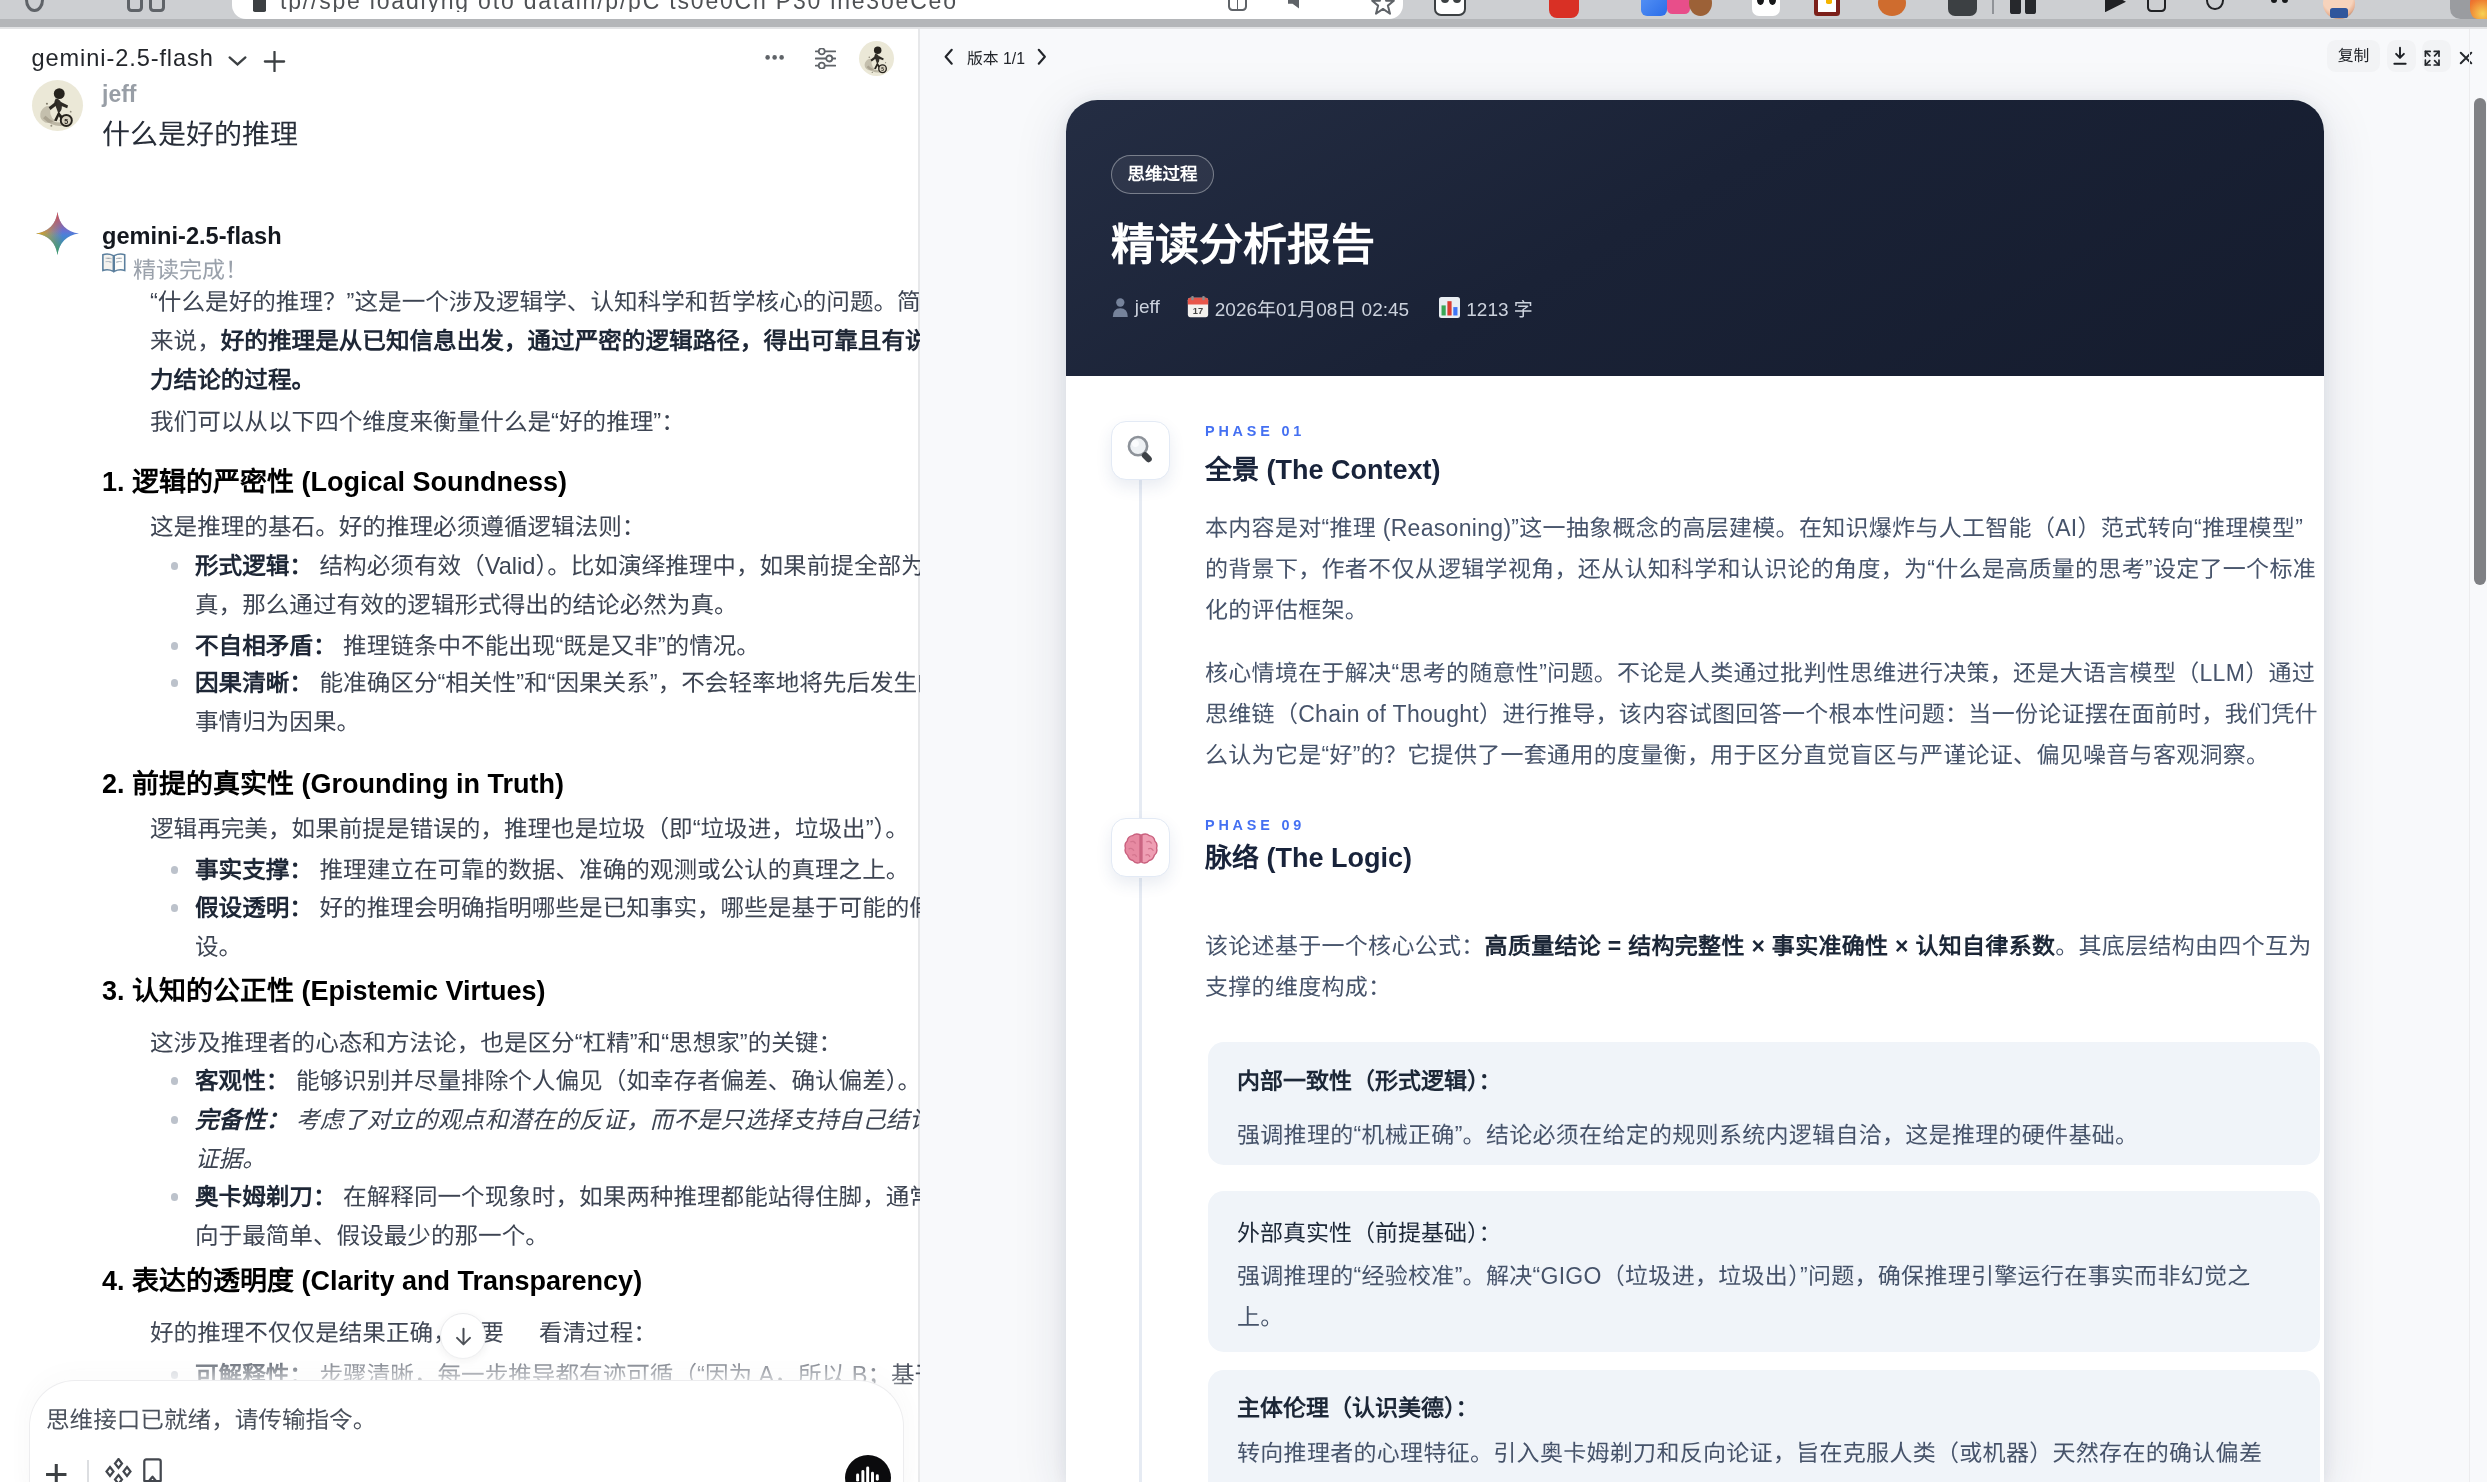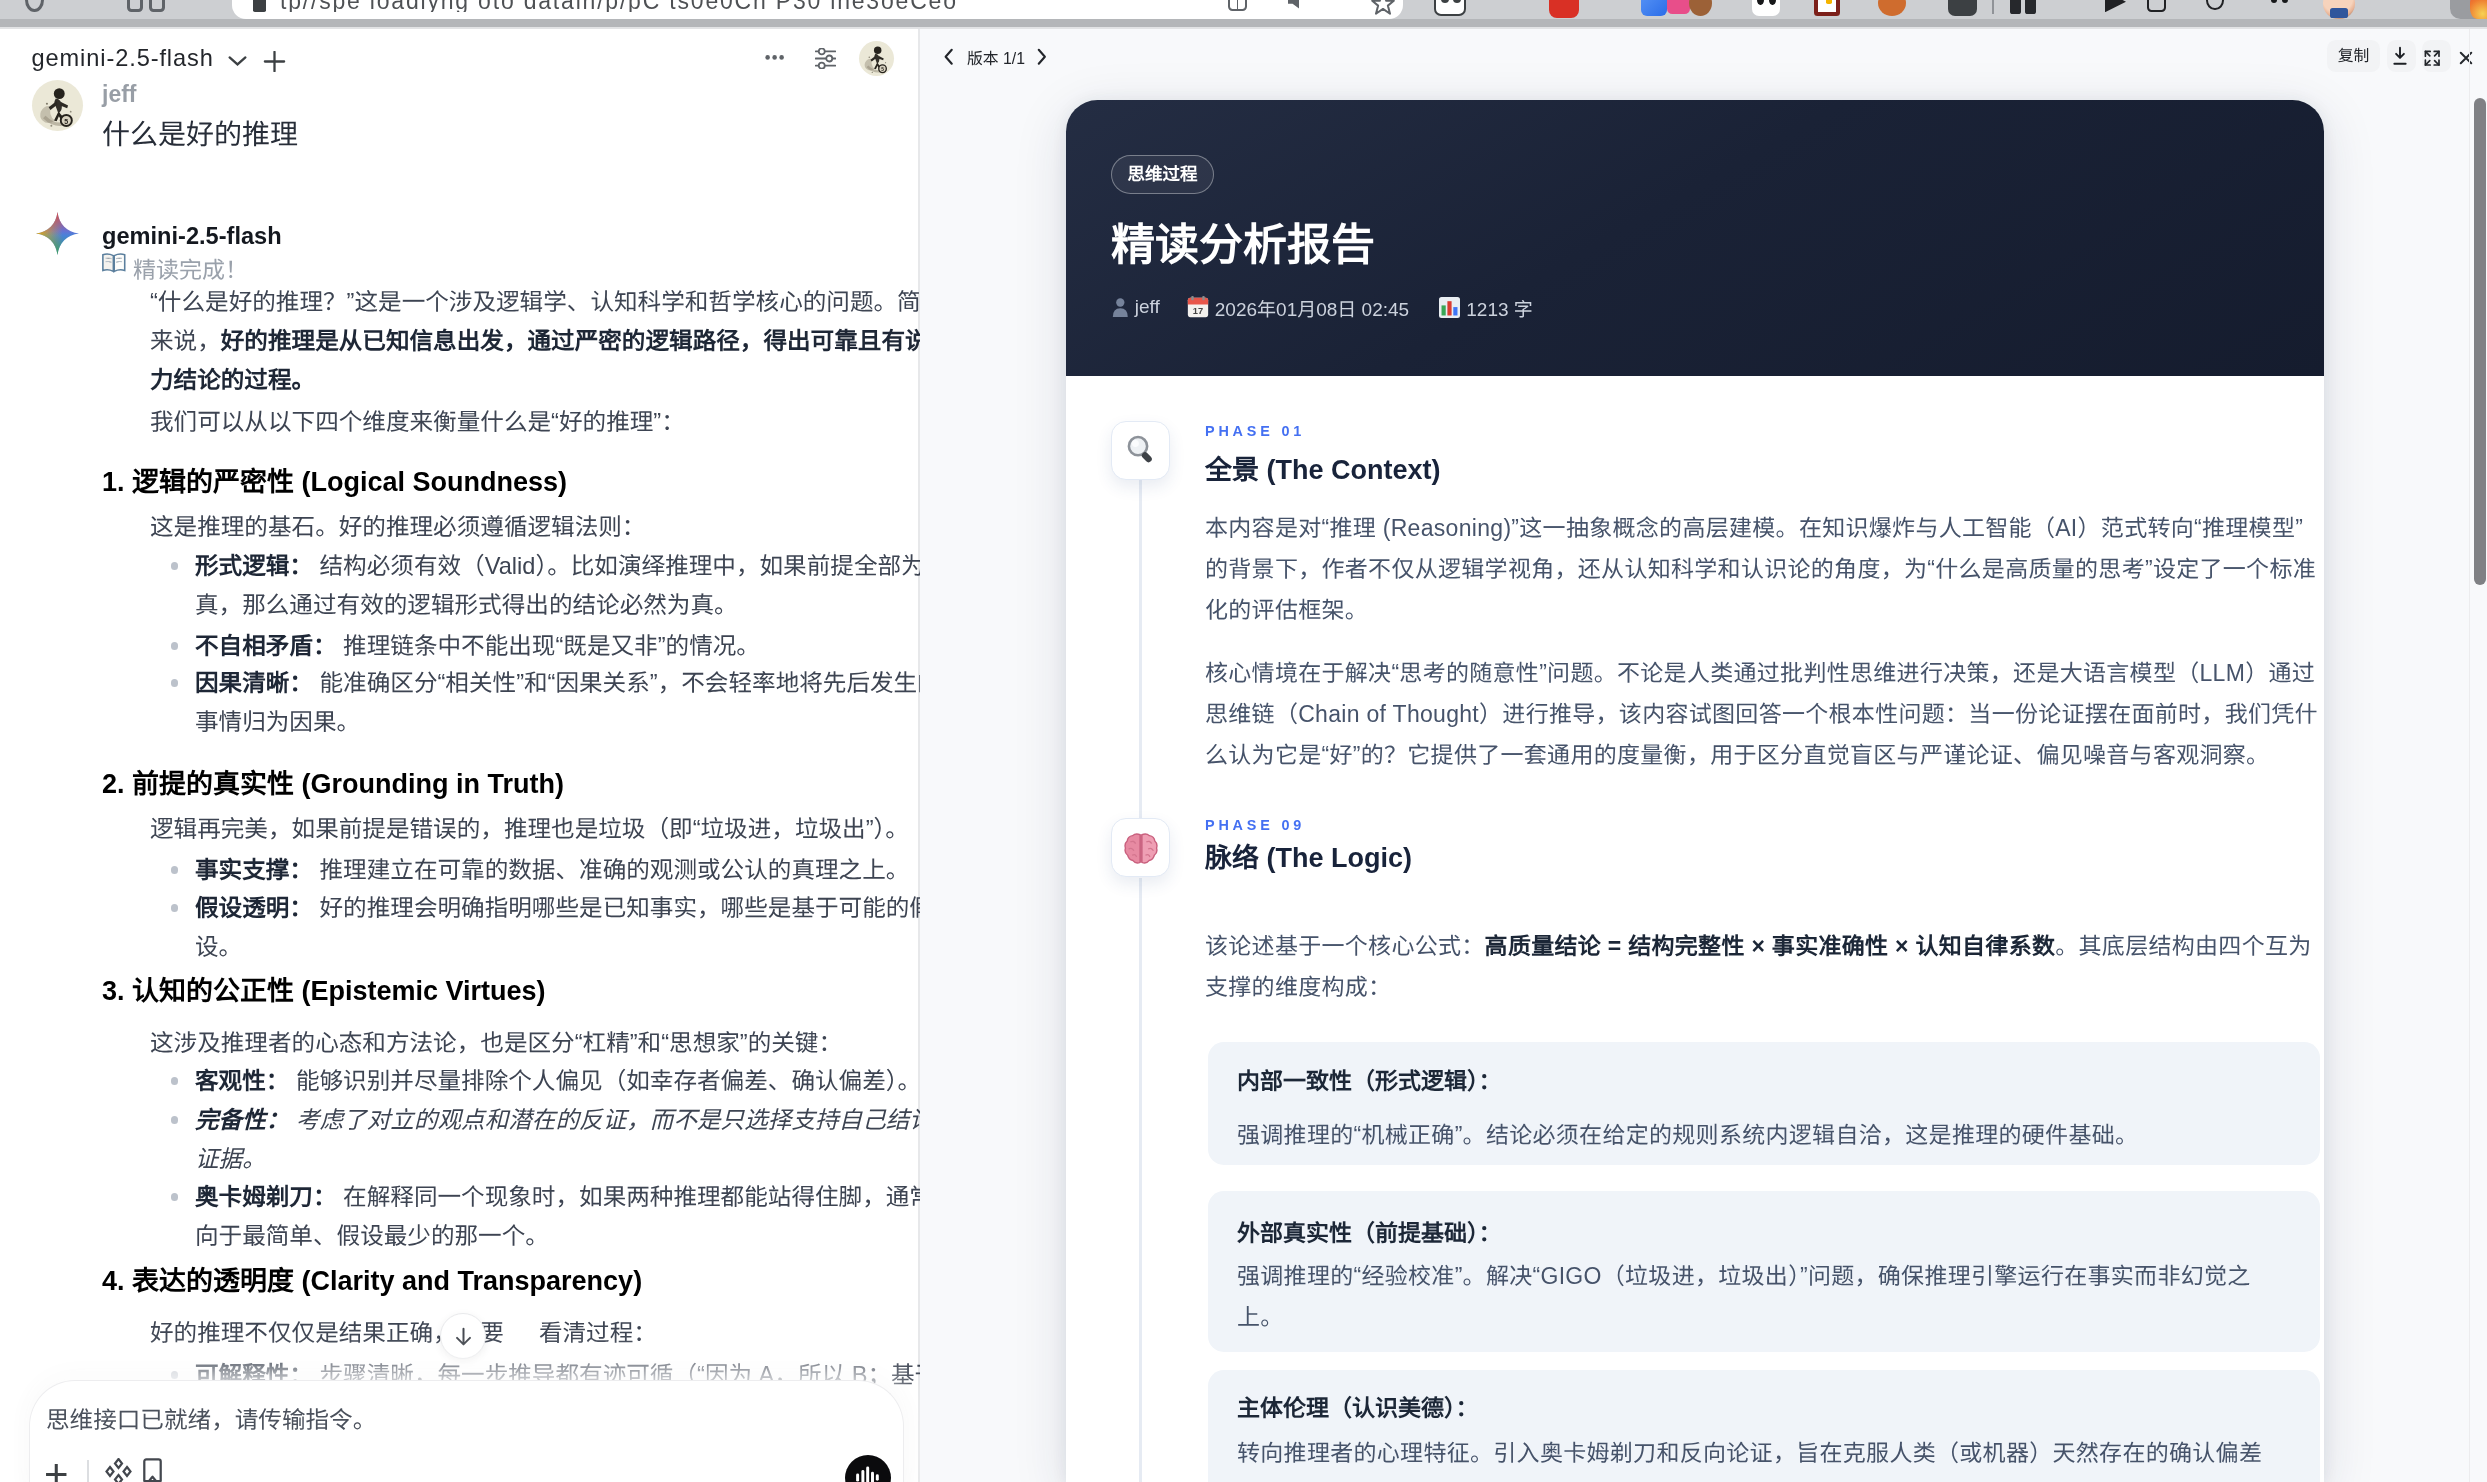--- a/index.html
+++ b/index.html
@@ -339,21 +339,21 @@
 <div class="abs" style="left:1205px;top:817px;font-size:14.4px;font-weight:700;letter-spacing:3.8px;color:#4470f2;">PHASE 09</div>
 <div class="abs" style="left:1205px;top:838px;font-size:27px;line-height:40px;font-weight:700;color:#18233a;white-space:nowrap;">脉络 (The Logic)</div>
 <div class="abs rbody" style="left:1205px;top:926px;">该论述基于一个核心公式：<b style="color:#1c2737">高质量结论 = 结构完整性 × 事实准确性 × 认知自律系数</b>。其底层结构由四个互为<br>支撑的维度构成：</div>
 
 
 <div class="abs" style="left:1208px;top:1042px;width:1112px;height:123px;background:#f0f4f9;border-radius:15.8px;"></div>
 <div class="abs" style="left:1237px;top:1064px;font-size:23px;line-height:35px;font-weight:700;color:#1c2737;white-space:nowrap;">内部一致性（形式逻辑）：</div>
 <div class="abs rbody" style="left:1237px;top:1115px;">强调推理的“机械正确”。结论必须在给定的规则系统内逻辑自洽，这是推理的硬件基础。</div>
 
 <div class="abs" style="left:1208px;top:1191px;width:1112px;height:161px;background:#f0f4f9;border-radius:15.8px;"></div>
-<div class="abs" style="left:1237px;top:1216px;font-size:23px;line-height:35px;font-weight:700;color:#1c2737;white-space:nowrap;">外部真实性（前提基础）：</div>
+<div class="abs" style="left:1237px;top:1216px;font-size:23px;line-height:35px;font-weight:400;color:#1c2737;white-space:nowrap;">外部真实性（前提基础）：</div>
 <div class="abs rbody" style="left:1237px;top:1256px;">强调推理的“经验校准”。解决“GIGO（垃圾进，垃圾出）”问题，确保推理引擎运行在事实而非幻觉之<br>上。</div>
 
 <div class="abs" style="left:1208px;top:1370px;width:1112px;height:169px;background:#f0f4f9;border-radius:15.8px;"></div>
 <div class="abs" style="left:1237px;top:1391px;font-size:23px;line-height:35px;font-weight:700;color:#1c2737;white-space:nowrap;">主体伦理（认识美德）：</div>
 <div class="abs rbody" style="left:1237px;top:1433px;">转向推理者的心理特征。引入奥卡姆剃刀和反向论证，旨在克服人类（或机器）天然存在的确认偏差<br>（Confirmation Bias）</div>
 
 
 <div class="abs" style="left:2469px;top:29px;width:0.9px;height:1454px;background:#ececee;"></div>
 <div class="abs" style="left:2474px;top:98px;width:12.3px;height:487px;border-radius:6.1px;background:#7f8084;"></div>
 

